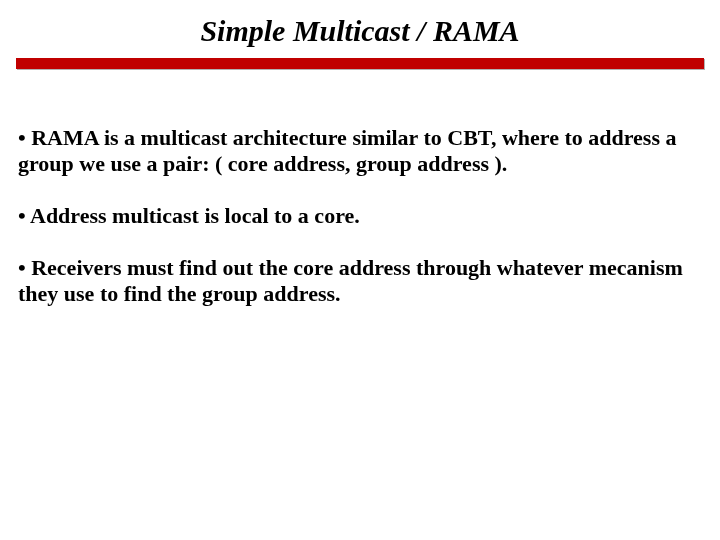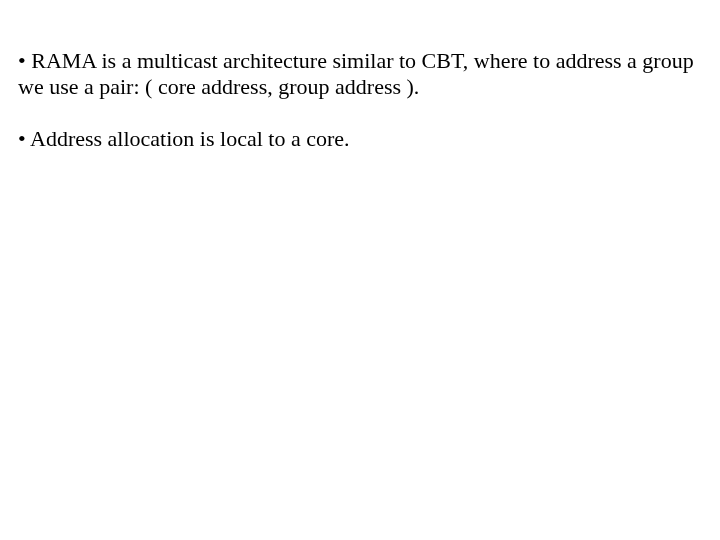--- a/index.html
+++ b/index.html
@@ -31,36 +31,44 @@
       color: #000000;
     }
     .underline-box {
       height: 11px;
       background: #c00000;
       margin: 10px 16px 0 16px;
       box-shadow: 1px 1px 0 rgba(0,0,0,0.3);
     }
     .content {
       padding: 48px 8px 0 18px;
+      font-weight: bold;
     }
     .bullet {
       font-size: 22px;
       line-height: 1.18;
       color: #000000;
       margin-bottom: 26px;
     }
     .bullet-marker {
       display: inline;
     }
   </style>
 </head>
 <body>
 
 <div class="slide">
+  <div class="title-area">
+    <h1 class="title">Simple Multicast / RAMA</h1>
+    <div class="underline-box"></div>
+  </div>
   <div class="content">
     <p class="bullet">
       <span class="bullet-marker">• </span><span>RAMA is a multicast architecture similar to CBT, where to address a group we use a pair:  ( core address, group address ).</span>
     </p>
     <p class="bullet">
-      <span class="bullet-marker">• </span><span>Address allocation is local to a core.</span>
+      <span class="bullet-marker">• </span><span>Address multicast is local to a core.</span>
+    </p>
+    <p class="bullet">
+      <span class="bullet-marker">• </span><span>Receivers must find out the core address through whatever mecanism they use to find the group address.</span>
     </p>
   </div>
 </div>
 
 </body></html>

